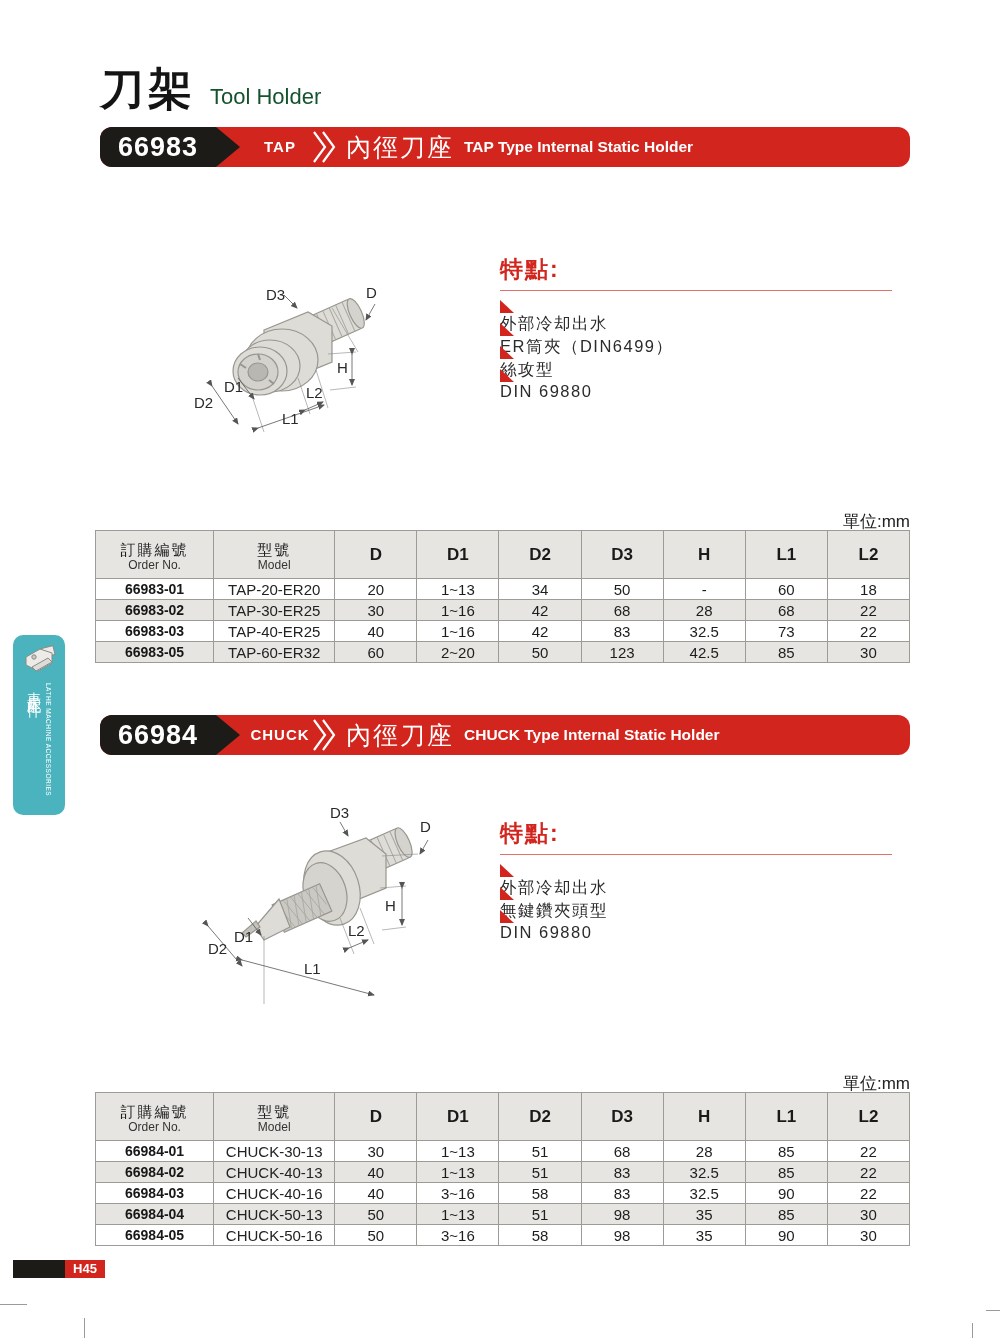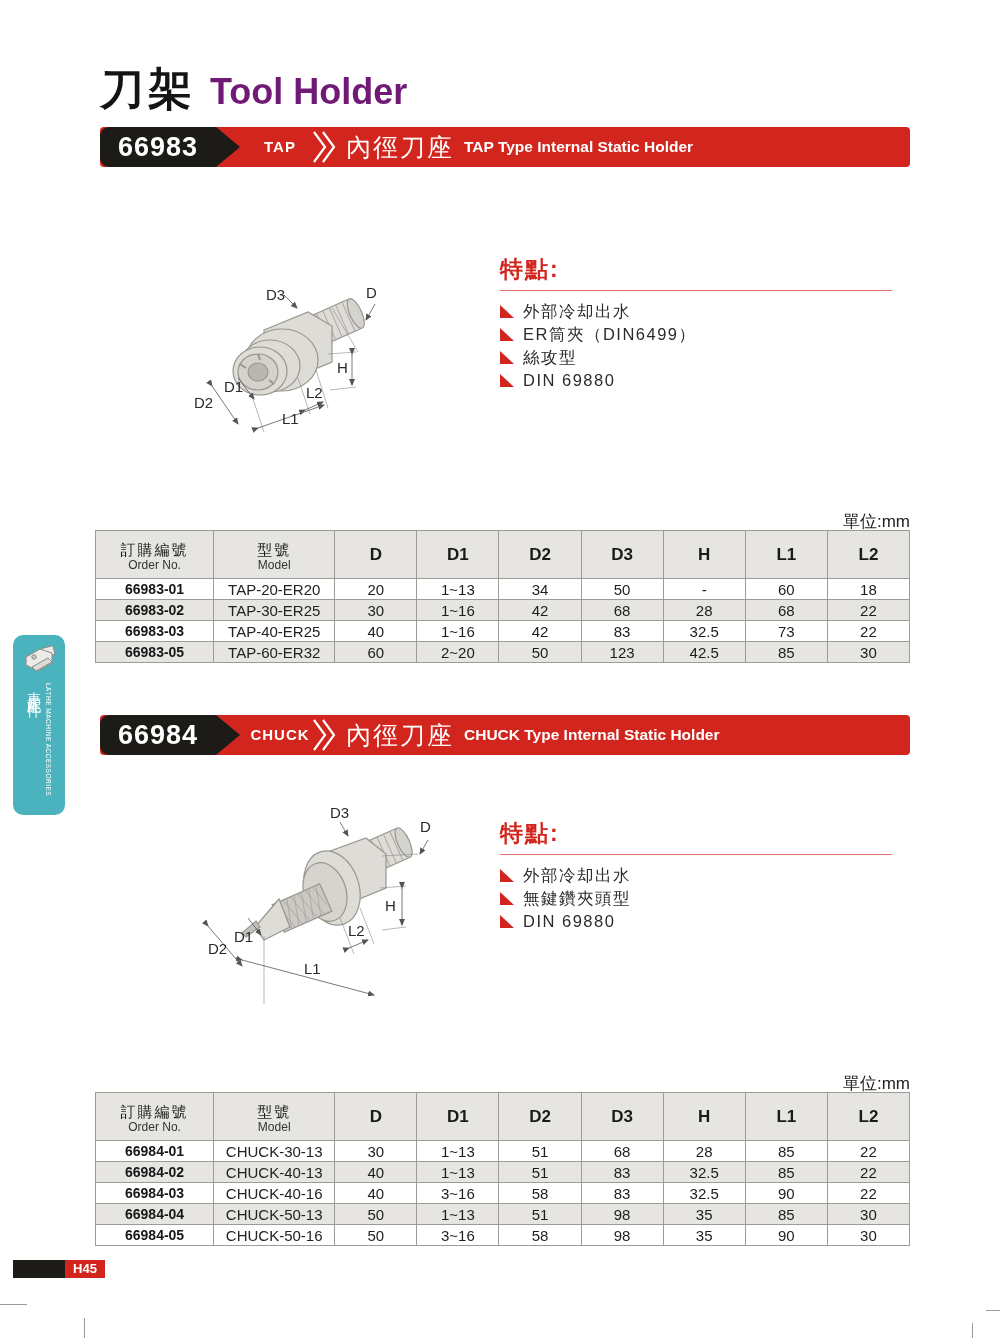--- a/index.html
+++ b/index.html
@@ -3,41 +3,41 @@
 <meta charset="utf-8">
 <style>
   html,body{margin:0;padding:0;background:#fff;}
   .canvas{position:relative;width:1000px;height:1338px;background:#ffffff;overflow:hidden;
           font-family:"Liberation Sans","DejaVu Sans",sans-serif;color:#1c1c1c;}
   .abs{position:absolute;}
 
   
   .page-title{left:100px;top:60px;display:flex;align-items:baseline;gap:14px;}
   .pt-zh{font-size:44px;font-weight:bold;color:#141414;letter-spacing:4px;}
-  .pt-en{font-size:36px;font-weight:bold;color:#701a75;}
-
-  
-  .banner{left:100px;width:810px;height:40px;background:#d2251d;border-radius:4px;overflow:hidden;}
+  .pt-en{font-size:22px;font-weight:normal;color:#14532d;}
+
+  
+  .banner{left:100px;width:810px;height:40px;background:#d2251d;border-radius:12px;overflow:hidden;}
   .bn-black{position:absolute;left:0;top:0;width:116px;height:40px;background:#1d1b18;border-radius:9px 0 0 9px;}
   .bn-arrow{position:absolute;left:116px;top:0;width:0;height:0;
             border-top:20px solid transparent;border-bottom:20px solid transparent;border-left:24px solid #1d1b18;}
   .bn-code{position:absolute;left:0;top:0;width:116px;height:40px;line-height:40px;text-align:center;
            color:#fff;font-size:27px;font-weight:800;letter-spacing:1px;}
   .bn-type{position:absolute;left:132px;top:0;width:96px;height:40px;line-height:40px;text-align:center;
            color:#fff;font-size:15px;font-weight:bold;letter-spacing:1px;}
   .bn-chev{position:absolute;left:210px;top:3px;}
   .bn-text{position:absolute;left:246px;top:0;height:40px;display:flex;align-items:center;gap:10px;color:#fff;white-space:nowrap;}
   .bn-zh{font-size:25px;letter-spacing:2px;}
   .bn-en{font-size:15.5px;font-weight:bold;}
 
   
   .features{width:392px;}
   .f-title{font-size:23px;font-weight:bold;color:#d2251d;letter-spacing:2px;}
   .f-rule{height:1px;background:#d2251d;opacity:.65;margin-top:5px;margin-bottom:9px;}
-  .f-item{display:flex;align-items:center;gap:9px;height:23px;font-size:16.5px;color:#2b2b2b;letter-spacing:1.5px;}
+  .f-item{display:flex;height:23px;font-size:16.5px;color:#2b2b2b;letter-spacing:1.5px;flex-direction:column;}
   .tri{width:0;height:0;border-bottom:13px solid #d2251d;border-right:14px solid transparent;flex:0 0 auto;}
 
   
   .unit{left:610px;width:300px;text-align:right;font-size:17px;color:#222;}
 
   
   table.spec{left:95px;width:815px;border-collapse:collapse;table-layout:fixed;background:#fff;}
   table.spec th,table.spec td{border:1px solid #9c9b96;text-align:center;vertical-align:middle;padding:0;}
   table.spec thead th{background:#e6e5e1;height:47px;}
   .h-zh{display:block;font-size:15px;font-weight:normal;letter-spacing:2px;color:#1e1e1e;line-height:19px;margin-top:3px;}

